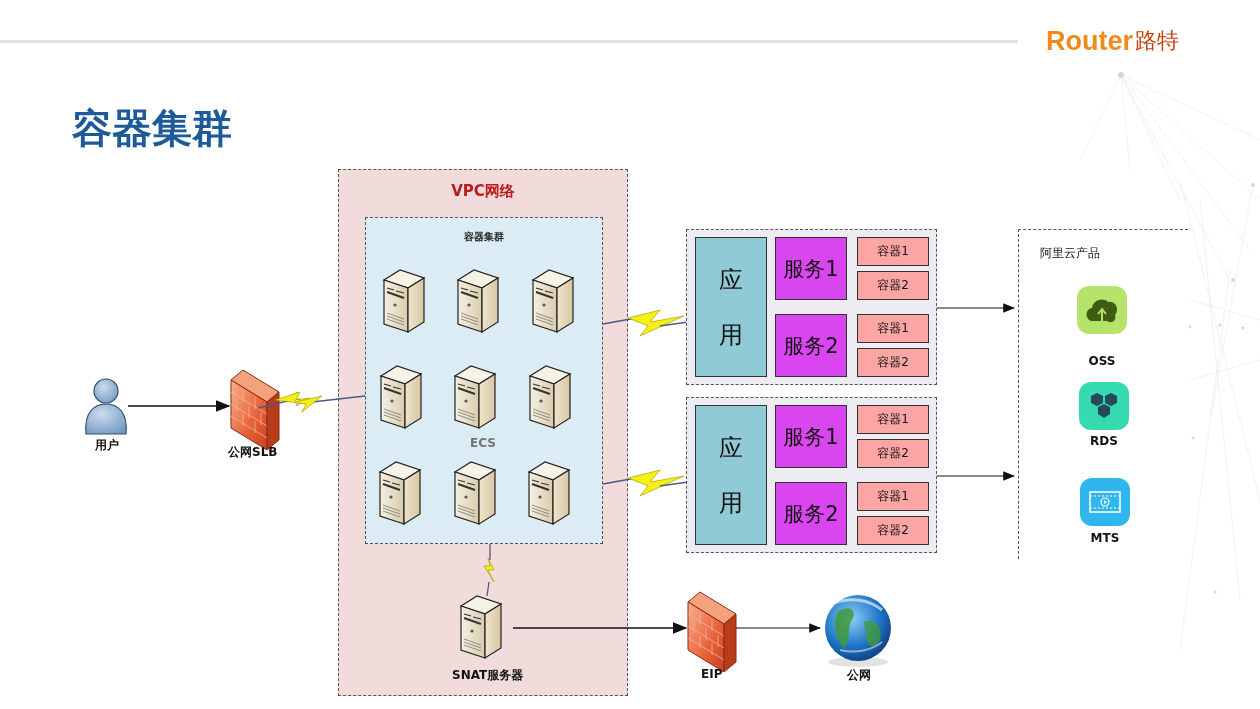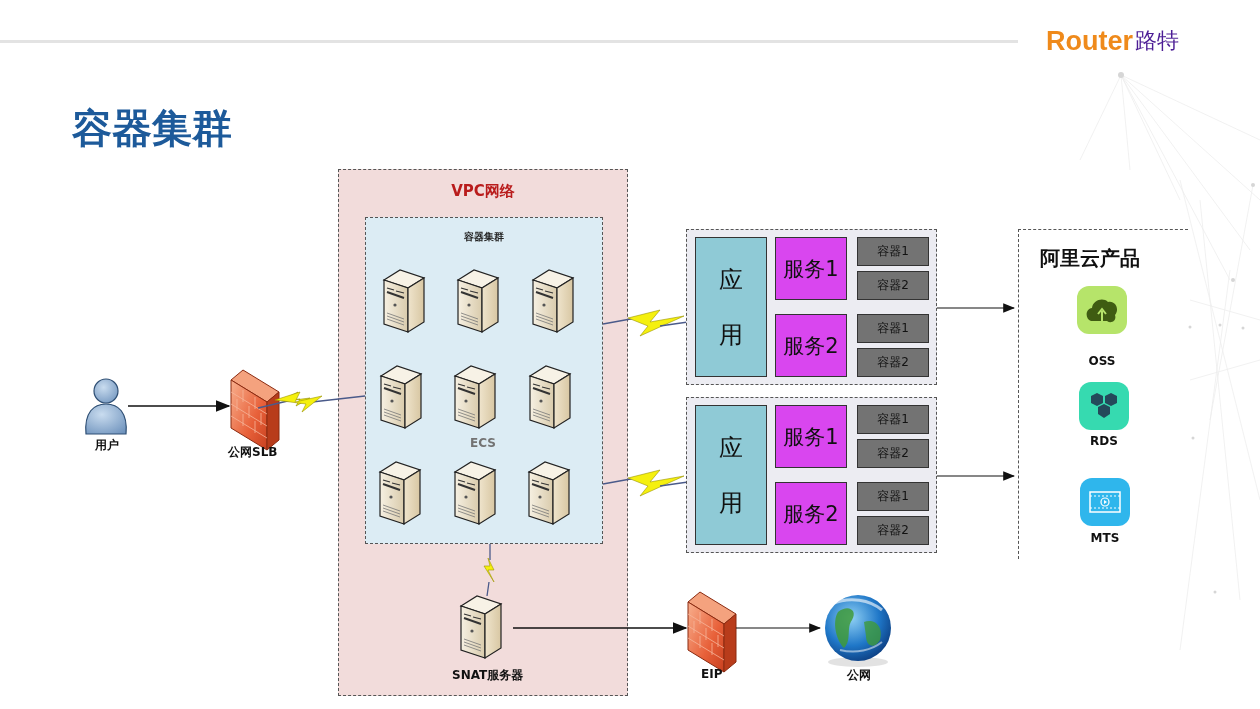--- a/index.html
+++ b/index.html
@@ -1,36 +1,36 @@
 <!DOCTYPE html>
 <html><head>
 <meta charset="utf-8">
 <style>
   html, body { margin:0; padding:0; }
   body { width:1260px; height:709px; position:relative; overflow:hidden; background:#ffffff; font-family:"DejaVu Sans","Liberation Sans",sans-serif; }
   .abs { position:absolute; }
   .topline { left:0; top:40px; width:1018px; height:3px; background:#e3e3e3; }
   .logo { left:1046px; top:26px; height:30px; display:flex; align-items:center; }
   .logo-en { font-family:"Liberation Sans",sans-serif; font-weight:bold; font-size:27px; color:#ef8a1b; letter-spacing:0px; line-height:30px; }
-  .logo-cn { font-family:"DejaVu Sans",sans-serif; font-size:22px; color:#4c1d95; margin-left:2px; line-height:30px; }
+  .logo-cn { font-family:"DejaVu Sans",sans-serif; font-size:22px; color:#c2410c; margin-left:2px; line-height:30px; }
   .title { left:72px; top:102px; font-size:40px; font-weight:bold; color:#1d5a9a; line-height:52px; }
 
   .vpc { left:338px; top:169px; width:290px; height:527px; background:#f2dcdb; border:1px dashed #555; box-sizing:border-box; }
   .vpc-label { left:0; top:12px; width:100%; text-align:center; font-weight:bold; font-size:15px; color:#b91c1c; }
   .cluster { left:365px; top:217px; width:238px; height:327px; background:#dcecf4; border:1px dashed #555; box-sizing:border-box; }
   .cluster-label { left:0; top:12px; width:100%; text-align:center; font-weight:bold; font-size:10px; color:#222; }
   .ecs-label { left:470px; top:436px; font-size:12px; font-weight:bold; color:#737373; }
 
   .appgroup { width:251px; height:156px; background:#ececf2; border:1px dashed #555; box-sizing:border-box; }
   .app-col { background:#8fcad6; border:1px solid #333; box-sizing:border-box; display:flex; flex-direction:column; align-items:center; justify-content:space-around; font-size:24px; color:#111; padding:14px 0; }
   .svc { background:#d946ef; border:1px solid #333; box-sizing:border-box; display:flex; align-items:center; justify-content:center; font-size:21px; color:#111; }
-  .ctr { background:#737373; border:1px solid #333; box-sizing:border-box; display:flex; align-items:center; justify-content:center; font-size:12px; color:#111; }
+  .ctr { background:#fca5a5; border:1px solid #333; box-sizing:border-box; display:flex; align-items:center; justify-content:center; font-size:12px; color:#111; }
 
   .products { left:1018px; top:229px; width:170px; height:330px; border-left:1px dashed #555; border-top:1px dashed #555; box-sizing:border-box; }
-  .products-label { left:1040px; top:245px; font-weight:bold; font-size:20px; color:#111; }
+  .products-label { left:1040px; top:245px; font-weight:normal; font-size:12px; color:#111; }
   .prod-icon { width:50px; height:48px; border-radius:12px; display:flex; align-items:center; justify-content:center; }
   .prod-label { font-size:12px; font-weight:bold; color:#111; width:60px; text-align:center; }
 
   .node-label { font-size:12px; font-weight:bold; color:#111; white-space:nowrap; }
   svg.overlay { position:absolute; left:0; top:0; }
 </style>
 </head>
 <body>
 
 <div class="abs topline"></div>

